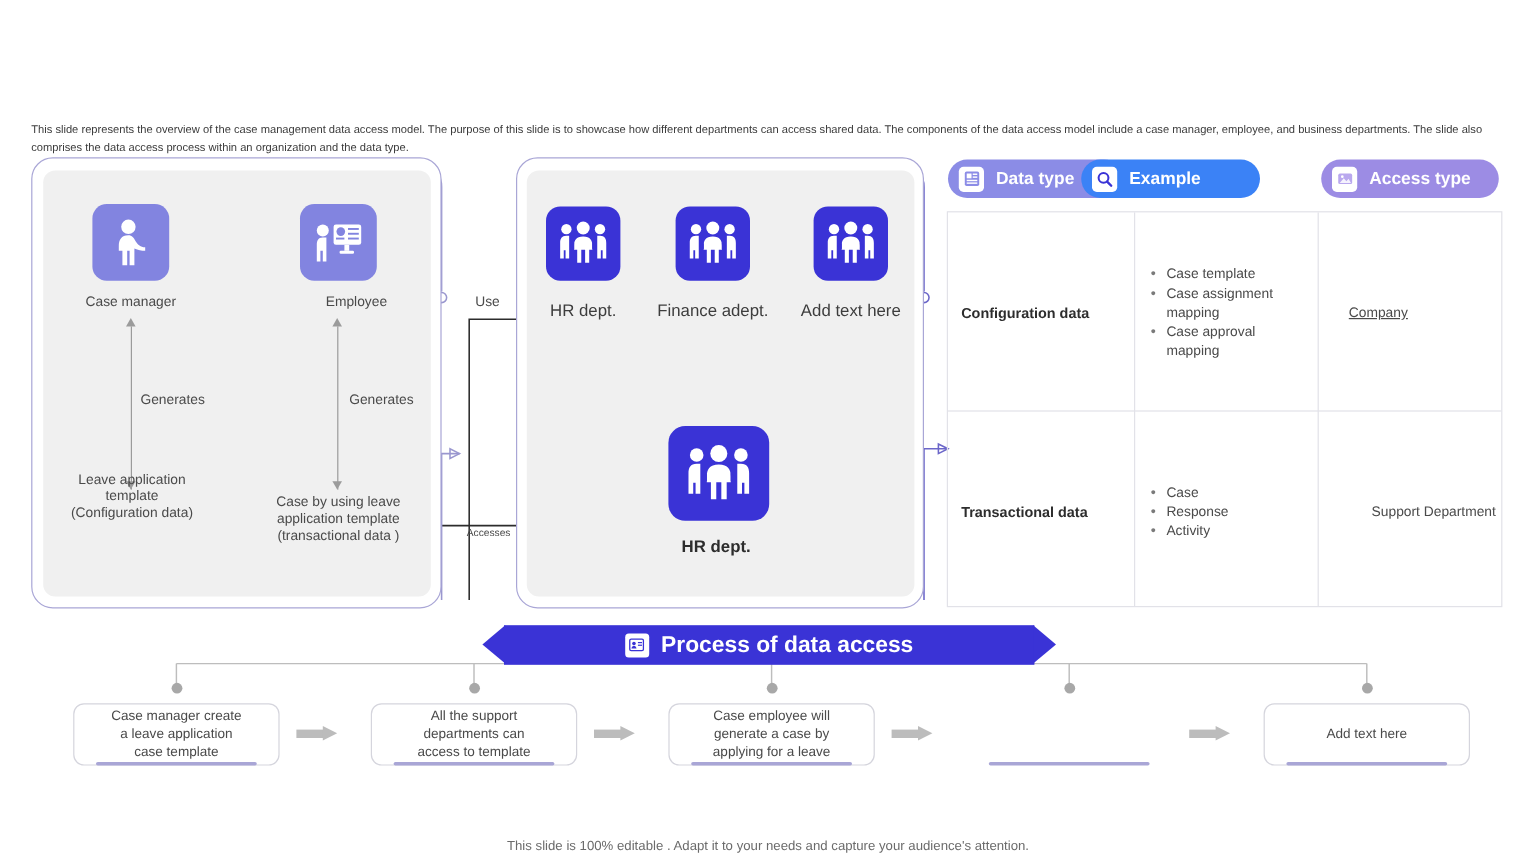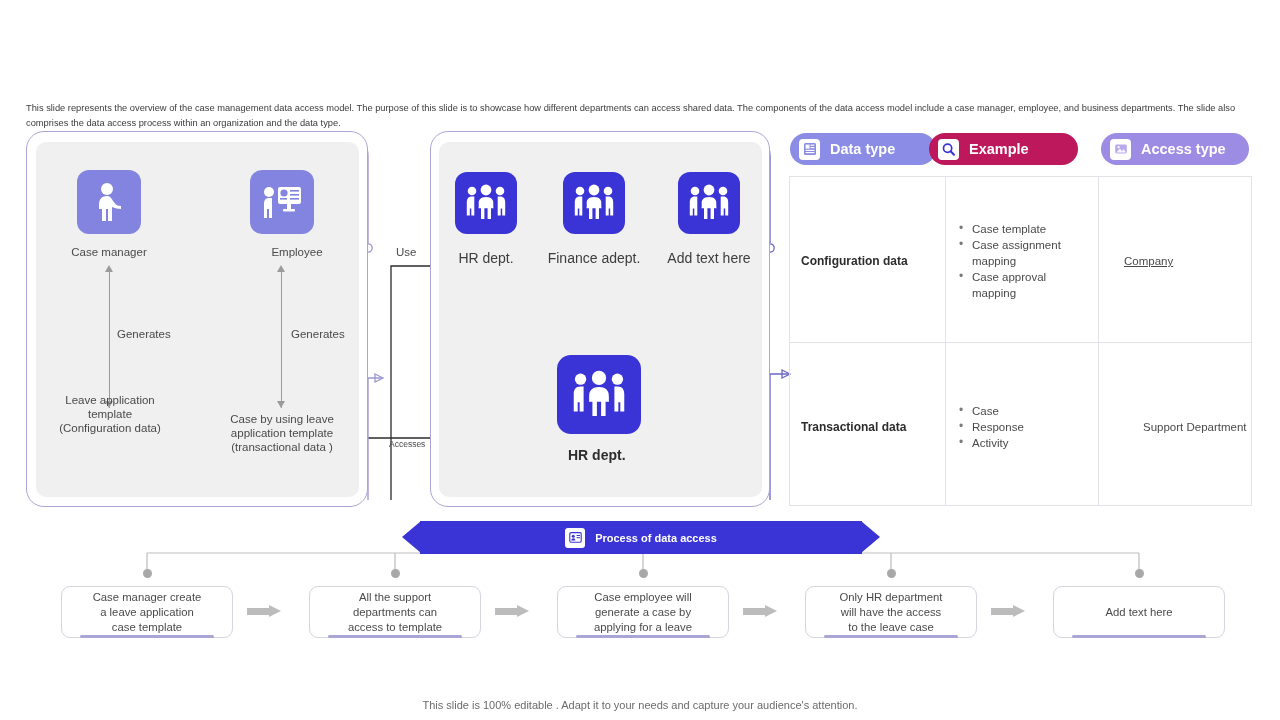--- a/index.html
+++ b/index.html
@@ -77,21 +77,21 @@
   .pill {
     position: absolute; height: 32px; border-radius: 16px;
     display: flex; align-items: center; gap: 10px; padding-left: 9px;
     color: #ffffff; font-weight: 700; font-size: 14.5px;
   }
   .pill .pill-ico {
     width: 21px; height: 21px; border-radius: 4px; background: #ffffff;
     display: flex; align-items: center; justify-content: center; flex: none;
   }
   #pill-0 { left: 790px; top: 133px; width: 146px; background: #8b8ce6; }
-  #pill-1 { left: 929px; top: 133px; width: 149px; background: #be185d; align-items: center; }
+  #pill-1 { left: 901px; top: 133px; width: 149px; background: #3b82f6; align-items: center; }
   #pill-2 { left: 1101px; top: 133px; width: 148px; background: #9c8ce4; }
 
   .tbl {
     position: absolute; left: 789px; top: 176px; width: 463px; height: 330px;
     border: 1px solid #e2e2e8;
   }
   .tbl .col-sep { position: absolute; top: 0; width: 1px; height: 100%; background: #e2e2e8; }
   .tbl .row-sep { position: absolute; left: 0; width: 100%; height: 1px; background: #e2e2e8; }
   .cell {
     position: absolute; font-size: 11.5px; color: #4a4a4a; line-height: 16px;
@@ -112,21 +112,21 @@
   }
   .banner .cap-l, .banner .cap-r {
     position: absolute; top: 0; width: 0; height: 0;
     border-top: 16.5px solid transparent; border-bottom: 16.5px solid transparent;
   }
   .banner .cap-l { left: 0; border-right: 19px solid #3a33d6; }
   .banner .cap-r { right: 0; border-left: 19px solid #3a33d6; }
   .banner .txt {
     position: absolute; left: 0; top: 0; width: 478px; height: 33px;
     display: flex; align-items: center; justify-content: center; gap: 10px;
-    color: #ffffff; font-weight: 700; font-size: 11px;
+    color: #ffffff; font-weight: 700; font-size: 19px;
   }
   .banner .b-ico {
     width: 20px; height: 20px; background: #ffffff; border-radius: 3px;
     display: flex; align-items: center; justify-content: center;
   }
 
   
   .step {
     position: absolute; width: 172px; height: 52px; top: 586px;
     border: 1px solid #d5d5dd; border-radius: 9px; background: #ffffff;
@@ -417,27 +417,20 @@
     </div>
   </div>
   <div class="step-underline" style="left:576px; top:635px; width:134px;"></div>
 
   <div class="gray-arrow" style="left:743px;">
     <div class="shaft"></div>
     <div class="head"></div>
   </div>
 
   <div class="dot" style="left:887px; top:569px;"></div>
-  <div class="step" style="left:805px;">
-    <div>
-      <div>Only HR department</div>
-      <div>will have the access</div>
-      <div>to the leave case</div>
-    </div>
-  </div>
   <div class="step-underline" style="left:824px; top:635px; width:134px;"></div>
 
   <div class="gray-arrow" style="left:991px;">
     <div class="shaft"></div>
     <div class="head"></div>
   </div>
 
   <div class="dot" style="left:1135px; top:569px;"></div>
   <div class="step" style="left:1053px;">
     <div>

